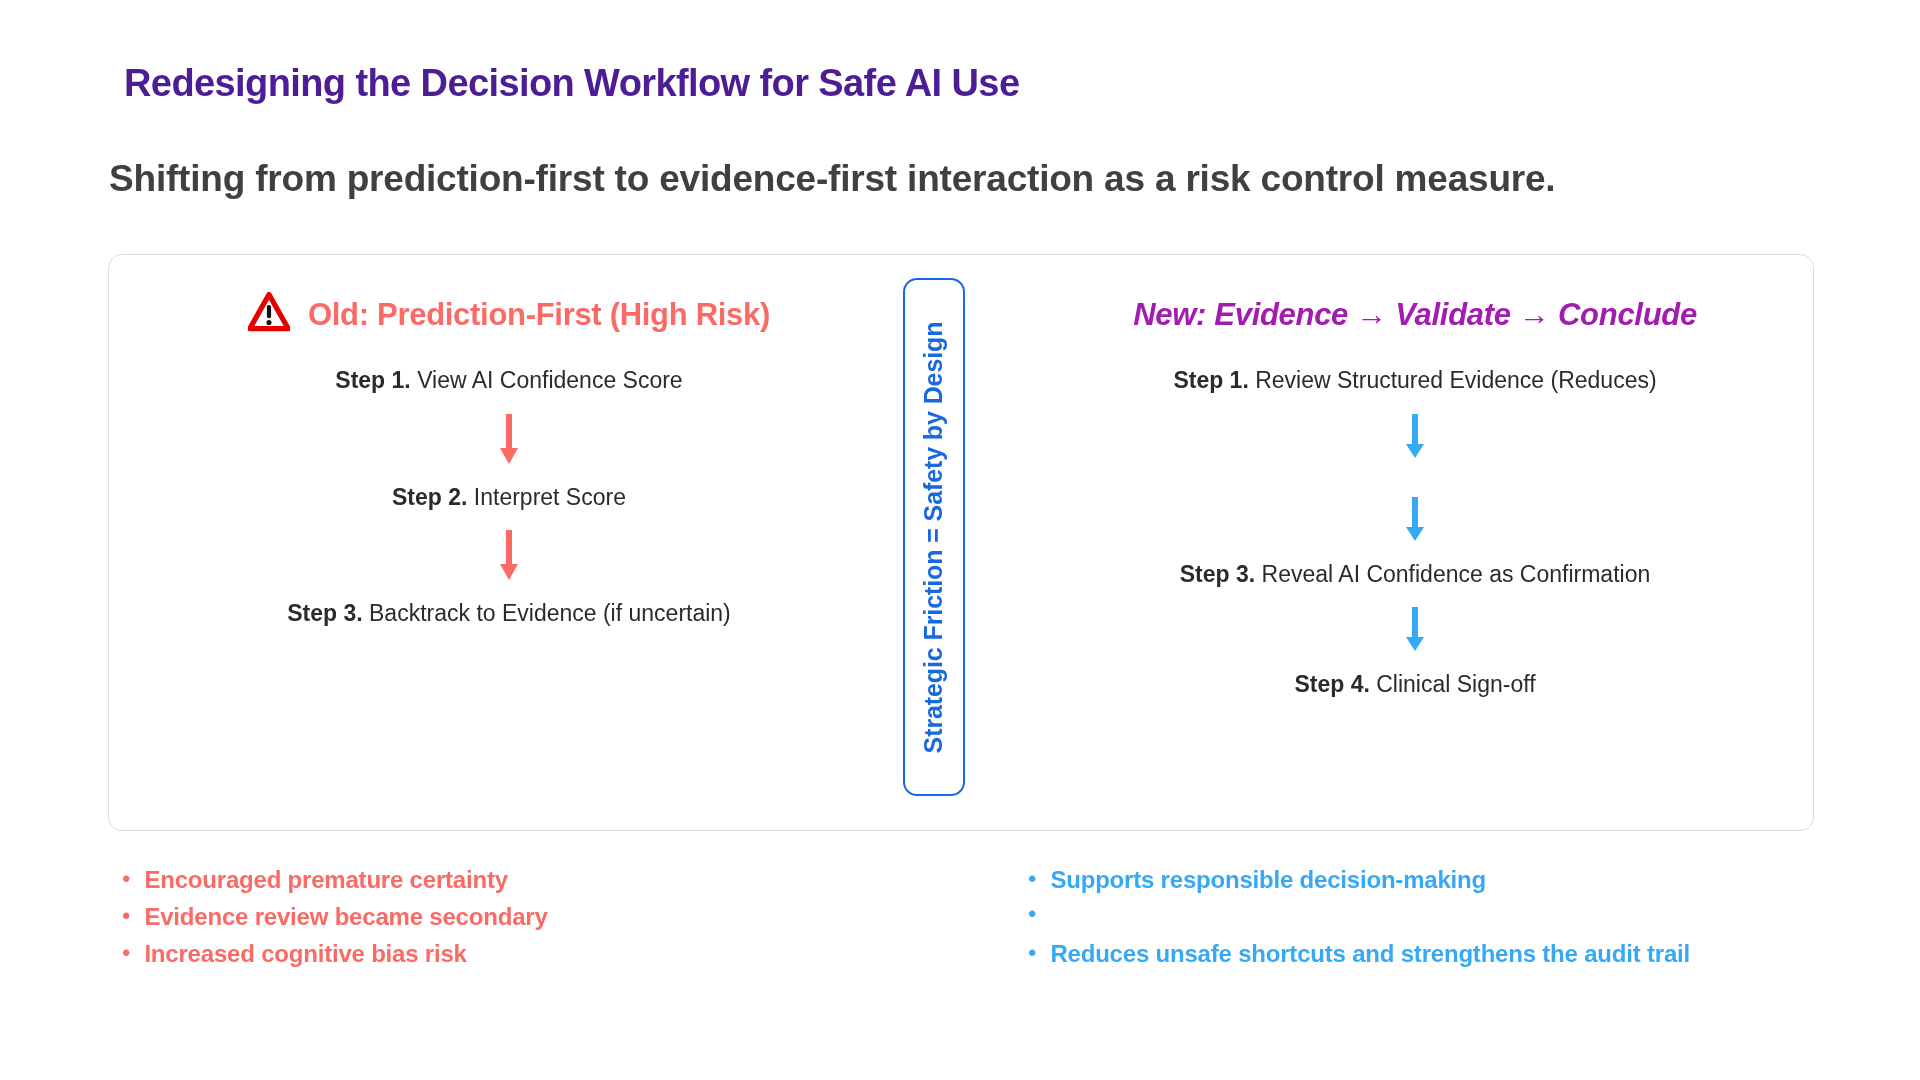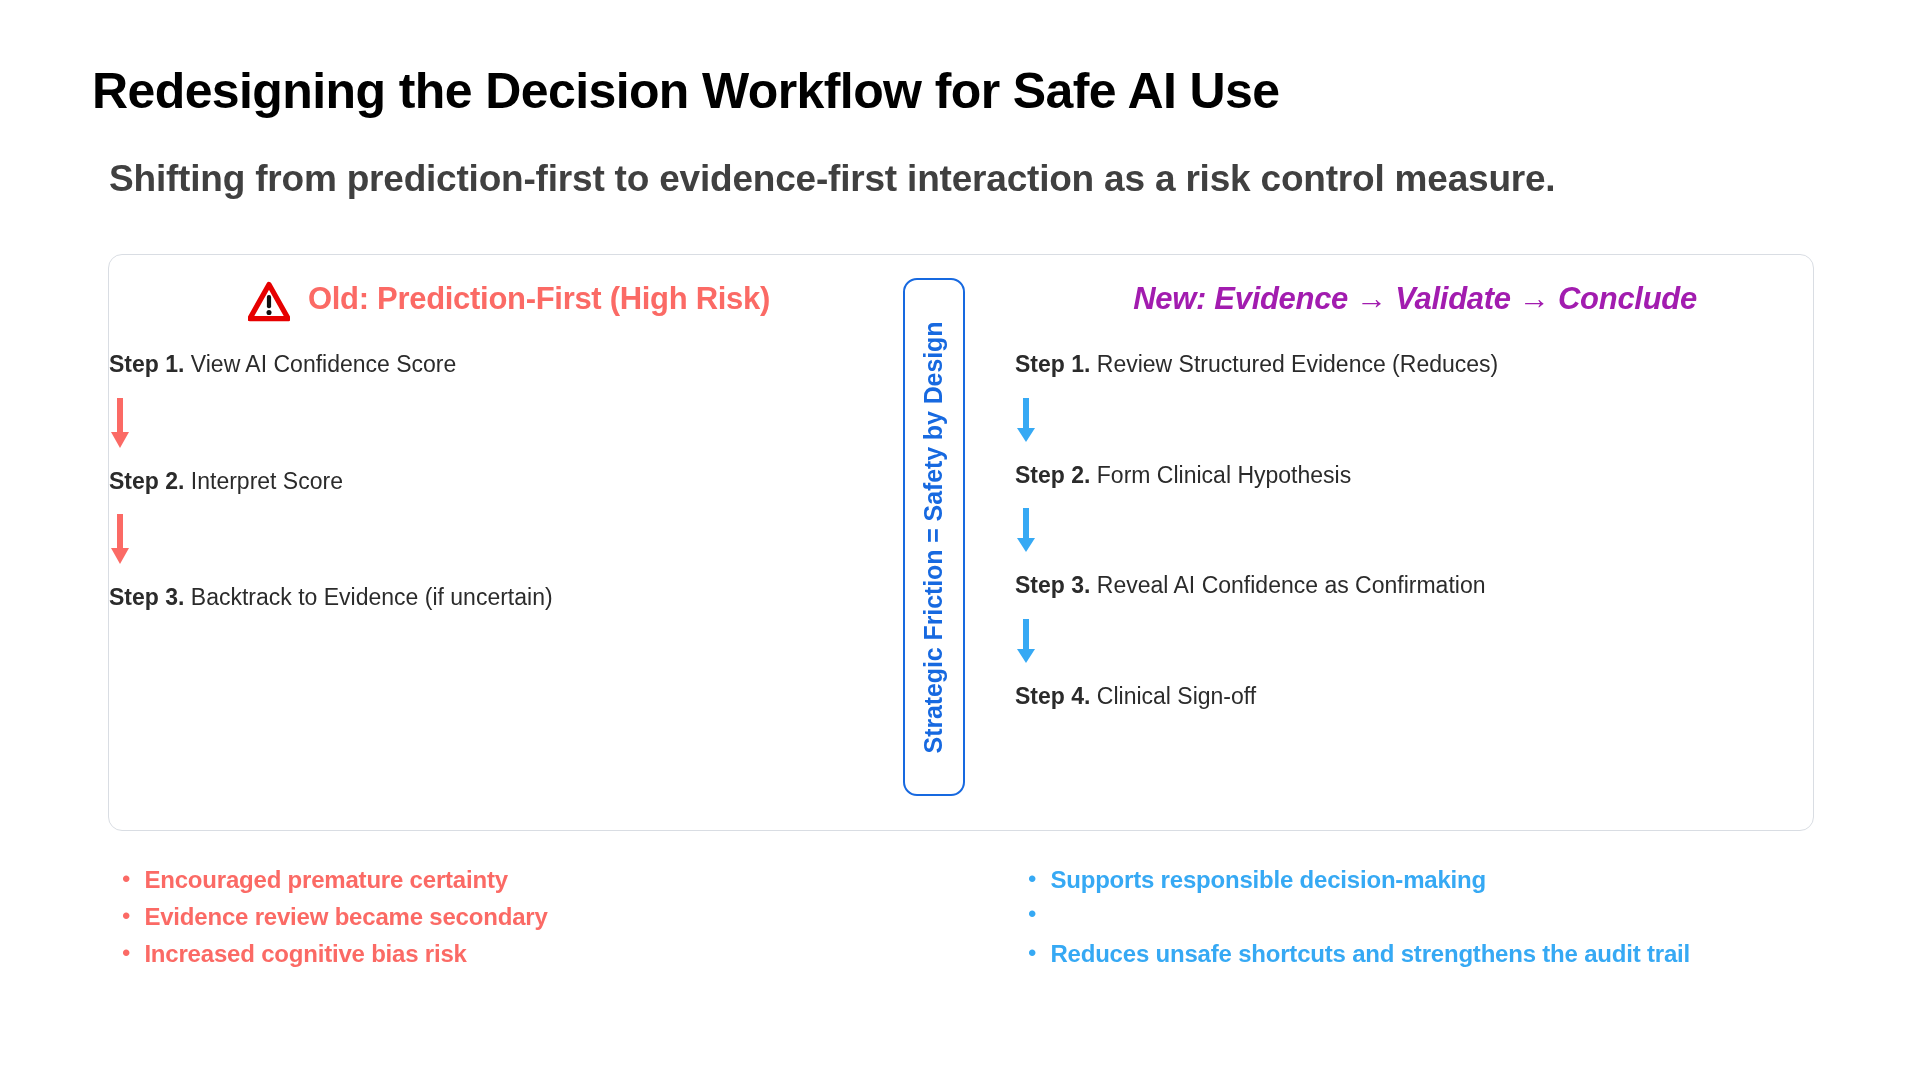--- a/index.html
+++ b/index.html
@@ -7,25 +7,25 @@
     width: 1920px; height: 1080px;
     background: #ffffff;
     font-family: "Liberation Sans", sans-serif;
     overflow: hidden;
   }
   .page { position: relative; width: 1920px; height: 1080px; padding: 0; }
 
   
   .title {
     position: absolute;
-    left: 92px; top: 62px;
-    font-size: 50px;
+    left: 124px; top: 62px;
+    font-size: 38px;
     font-weight: 700;
     letter-spacing: -0.6px;
-    color: #000000;
+    color: #4c1d95;
     white-space: nowrap;
   }
   .subtitle {
     position: absolute;
     left: 109px; top: 158px;
     font-size: 37px;
     font-weight: 700;
     letter-spacing: -0.2px;
     color: #404040;
     white-space: nowrap;
@@ -47,44 +47,44 @@
     height: 100%;
   }
   .col-left  { left: 0px;   width: 800px; }
   .col-right { left: 906px; width: 800px; }
 
   .col-head {
     position: absolute;
     top: 26px;
     width: 100%;
     display: flex;
-    align-items: flex-start;
+    align-items: flex-end;
     justify-content: center;
     gap: 18px;
     height: 52px;
   }
   .col-head-text {
     font-size: 31px;
     font-weight: 700;
     letter-spacing: -0.3px;
     white-space: nowrap;
   }
   .head-old  .col-head-text { color: #fb6a65; }
   .head-new  .col-head-text { color: #a21caf; font-style: italic; }
 
   .warn-icon { width: 42px; height: 42px; flex: 0 0 auto; display: block; }
 
   
   .steps {
     position: absolute;
-    top: 96px;
+    top: 112px;
     width: 100%;
     display: flex;
     flex-direction: column;
-    align-items: flex-start;
+    align-items: center;
   }
   .step {
     font-size: 23px;
     color: #2b2b2b;
     white-space: nowrap;
     line-height: 1.2;
     text-align: center;
   }
   .step b { font-weight: 700; }
   .step .rest { font-weight: 400; }
@@ -197,23 +197,20 @@
       <div class="steps">
         <div class="step">
           <b>Step 1.</b><span> </span><span class="rest">Review Structured Evidence (Reduces)</span>
         </div>
 
         <svg class="arrow arrow-blue" width="22" height="46" viewBox="0 0 22 46">
           <rect x="8" y="0" width="6" height="32" fill="#36a9f4"></rect>
           <path d="M2 30 L20 30 L11 44 Z" fill="#36a9f4"></path>
         </svg>
 
-        <div class="step">
-          <b>Step 2.</b><span> </span><span class="rest">Form Clinical Hypothesis</span>
-        </div>
 
         <svg class="arrow arrow-blue" width="22" height="46" viewBox="0 0 22 46">
           <rect x="8" y="0" width="6" height="32" fill="#36a9f4"></rect>
           <path d="M2 30 L20 30 L11 44 Z" fill="#36a9f4"></path>
         </svg>
 
         <div class="step">
           <b>Step 3.</b><span> </span><span class="rest">Reveal AI Confidence as Confirmation</span>
         </div>
 

